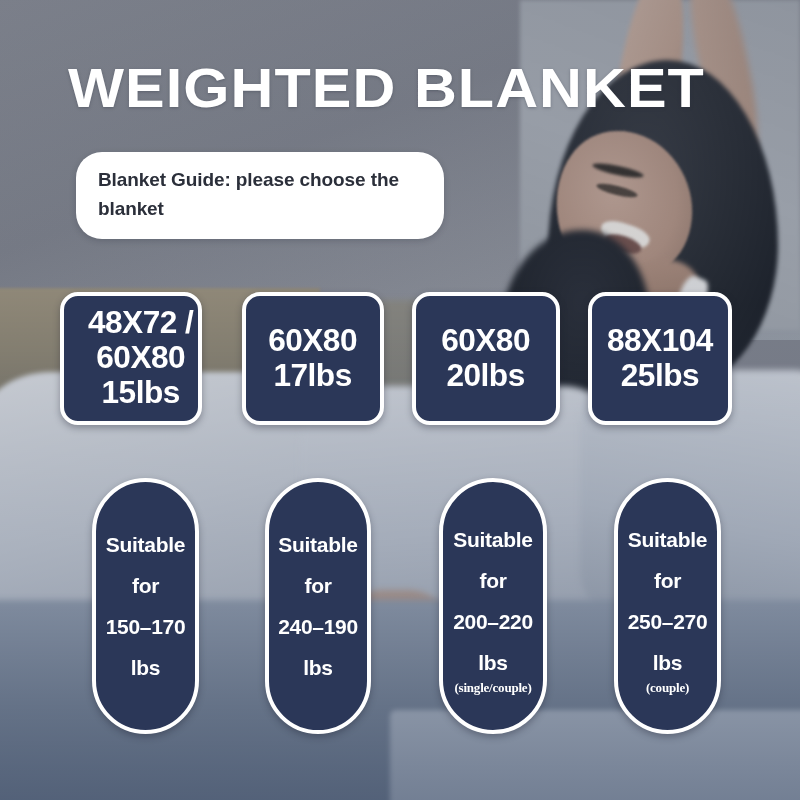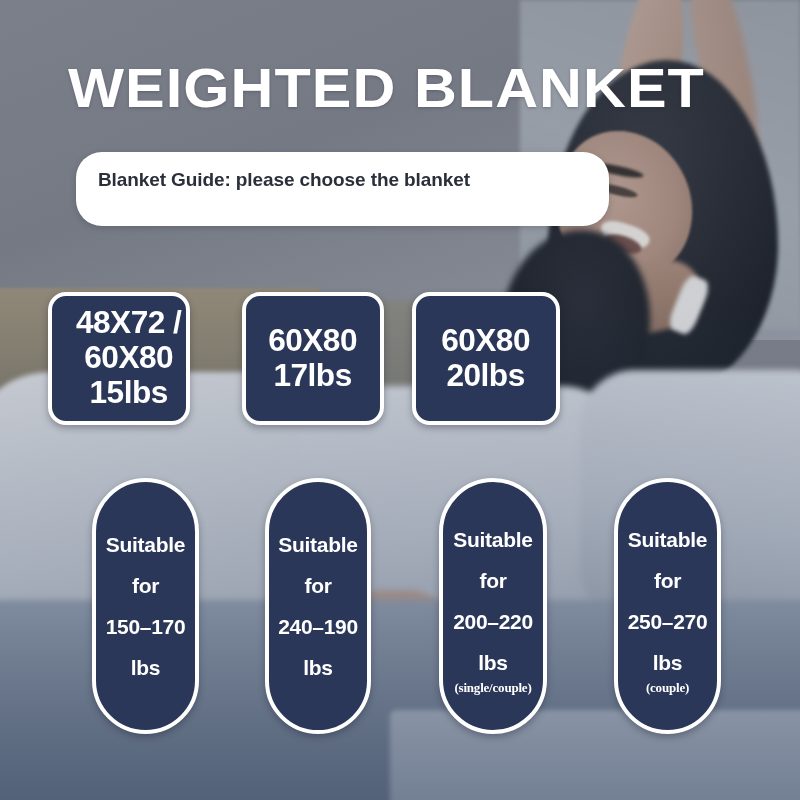--- a/index.html
+++ b/index.html
@@ -135,23 +135,23 @@
     font-weight:bold;
     font-size:56px;
     letter-spacing:1px;
     transform:scaleX(1.06);transform-origin:left center;
     line-height:1;
     white-space:nowrap;
     text-shadow:0 1px 3px rgba(40,45,60,.35);
   }
 
   .guide{
-    position:absolute;left:76px;top:152px;width:533px;
+    position:absolute;left:76px;top:152px;width:368px;
     background:#ffffff;border-radius:26px;
-    padding:14px 22px 31px 22px;
+    padding:14px 22px 15px 22px;
     box-sizing:border-box;
     box-shadow:0 2px 6px rgba(30,35,50,.22);
   }
   .guide-line{
     color:#2b2f3a;font-size:19px;font-weight:bold;
     line-height:1.52;letter-spacing:-.1px;
   }
 
   
   .size-row{position:absolute;left:0;top:292px;width:800px;height:140px;}
@@ -162,21 +162,21 @@
     border-radius:18px;
     box-sizing:border-box;
     display:flex;align-items:center;justify-content:center;
     box-shadow:0 3px 7px rgba(25,30,45,.35);
   }
   .size-text{
     color:#ffffff;font-weight:bold;text-align:center;
     font-size:31px;line-height:1.12;letter-spacing:-.5px;
     transform:scaleX(1.02);
   }
-  .sc0{left:48px;width:142px;padding-left:20px;}
+  .sc0{left:60px;width:142px;padding-left:20px;}
   .sc1{left:242px;width:142px;}
   .sc2{left:412px;width:148px;}
   .sc3{left:588px;width:144px;}
 
   
   .suit-row{position:absolute;left:0;top:478px;width:800px;height:258px;}
   .suit-card{
     position:absolute;top:0;height:256px;
     background:#2b3758;
     border:4px solid #ffffff;
@@ -257,20 +257,26 @@
         </div>
       </div>
 
       <div class="size-card sc2">
         <div class="size-text">
           <div>60X80</div>
           <div>20lbs</div>
         </div>
       </div>
 
+      <div class="size-card sc3">
+        <div class="size-text">
+          <div>88X104</div>
+          <div>25lbs</div>
+        </div>
+      </div>
 
     </div>
 
     <div class="suit-row">
 
       <div class="suit-card qc0">
         <div class="suit-line">Suitable</div>
         <div class="suit-line">for</div>
         <div class="suit-line">150–170</div>
         <div class="suit-line">lbs</div>

